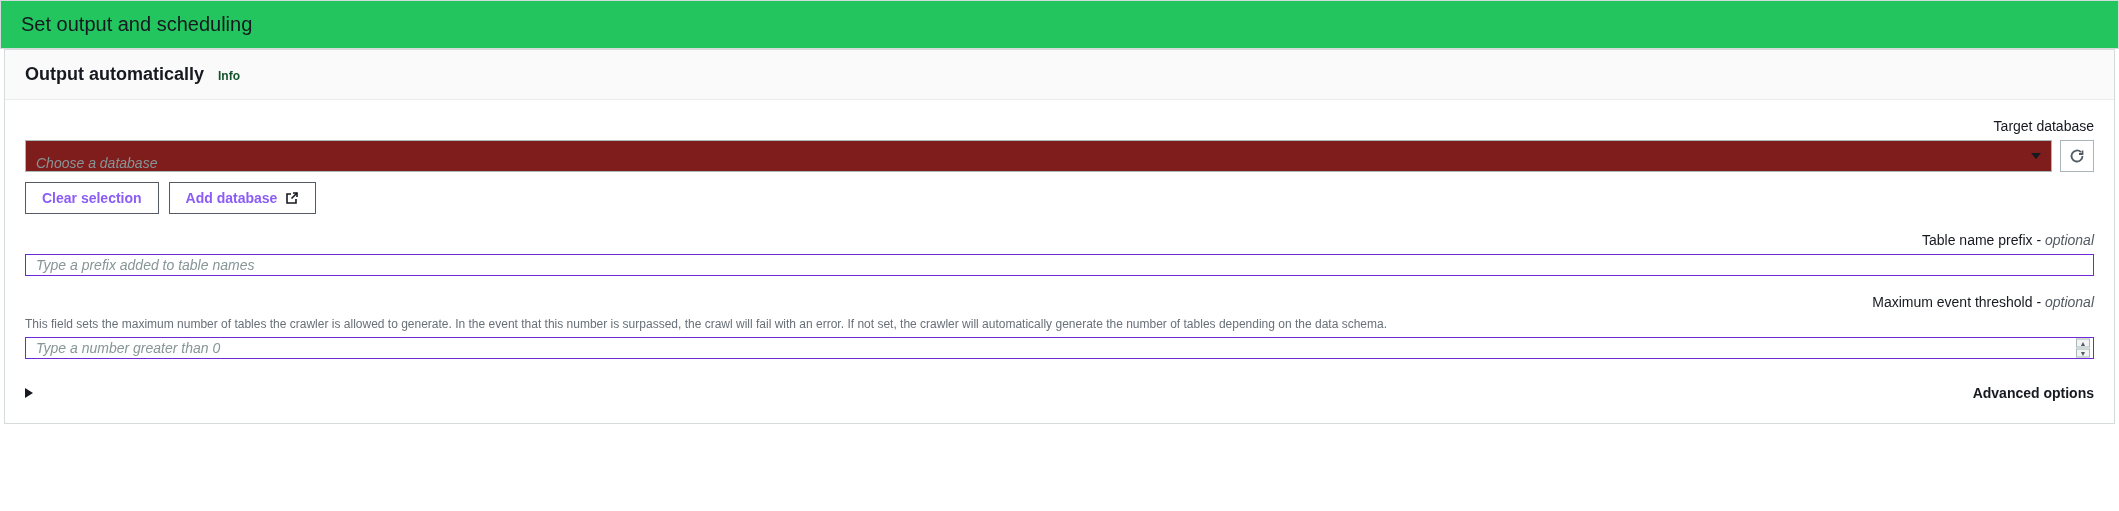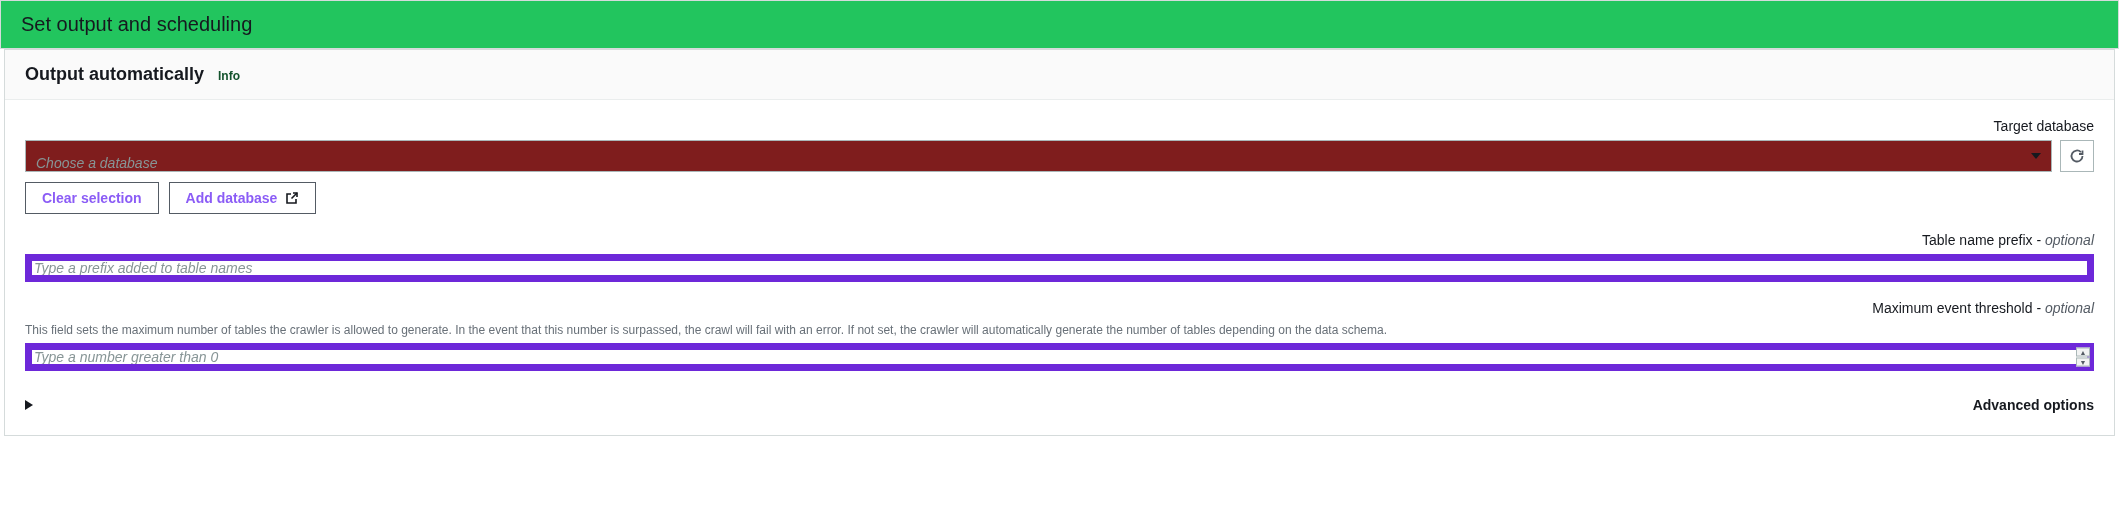--- a/index.html
+++ b/index.html
@@ -109,23 +109,23 @@
       color: #8b5cf6;
       font-size: 14px;
       font-weight: 700;
       cursor: pointer;
       display: inline-flex;
       align-items: center;
       gap: 8px;
     }
     .text-input, .num-input {
       width: 100%;
-      height: 28px;
-      border: 7px solid #6d28d9;
-      padding: 0 2px;
+      height: 22px;
+      border: 1px solid #6d28d9;
+      padding: 0 10px;
       font-size: 14px;
       color: #16191f;
       background: #fff;
     }
     .text-input::placeholder, .num-input::placeholder {
       color: #879596;
       font-style: italic;
     }
     .num-wrap { position: relative; }
     .num-spinner {

